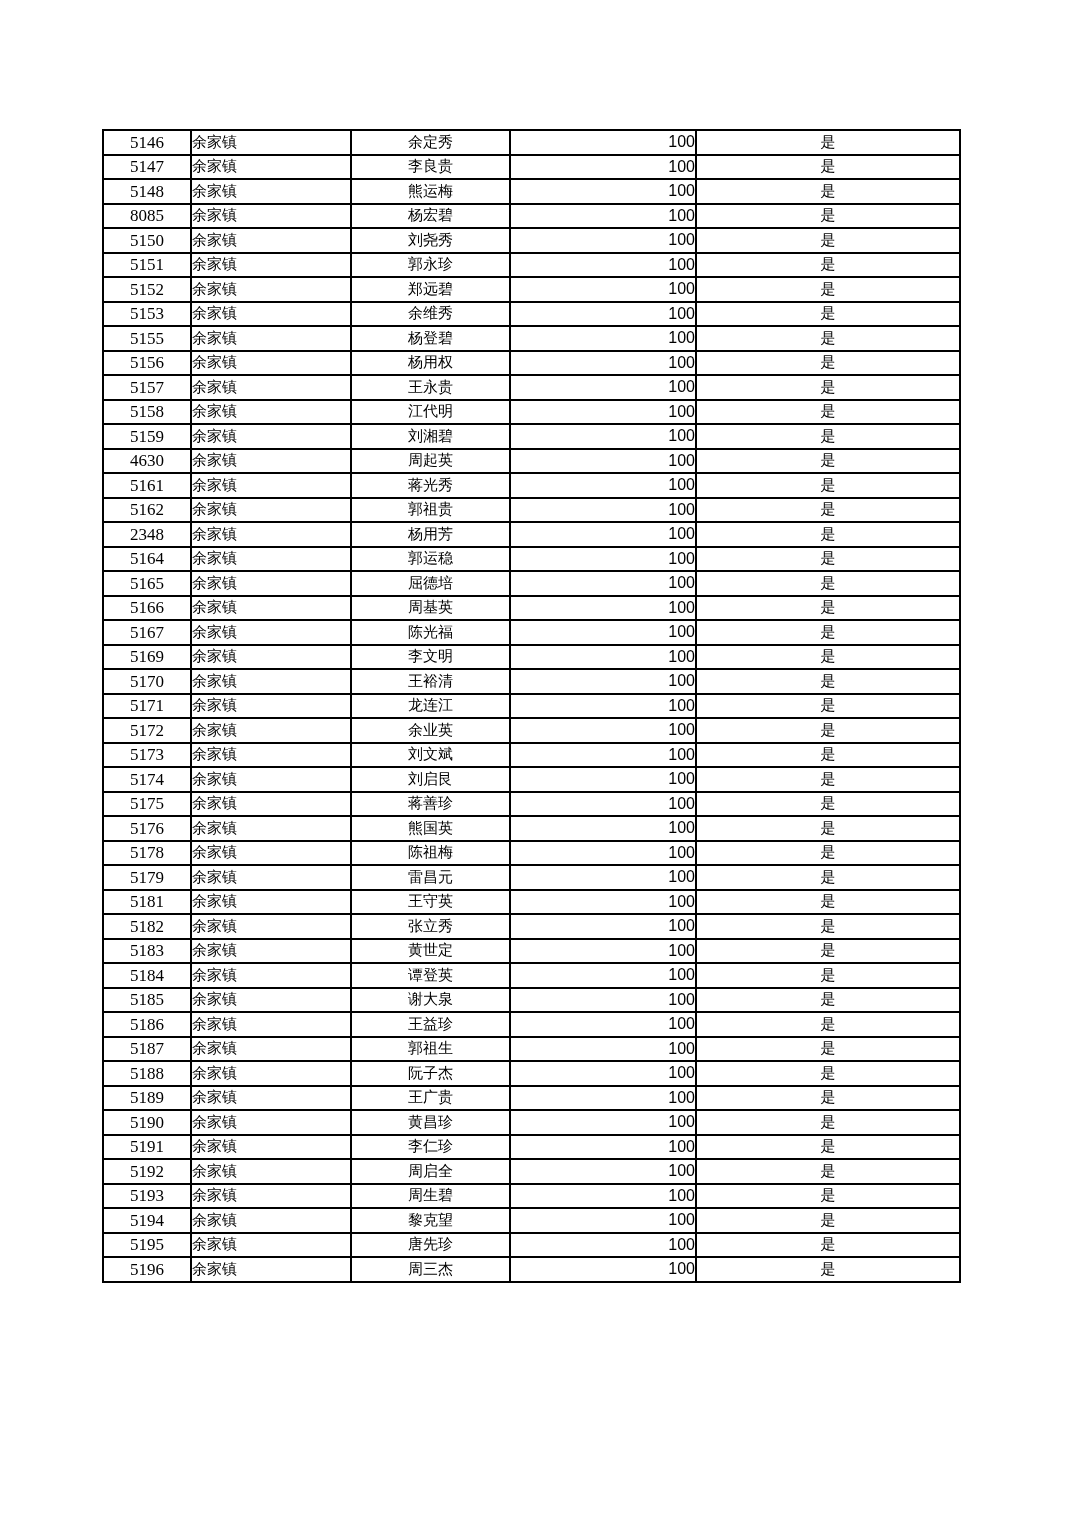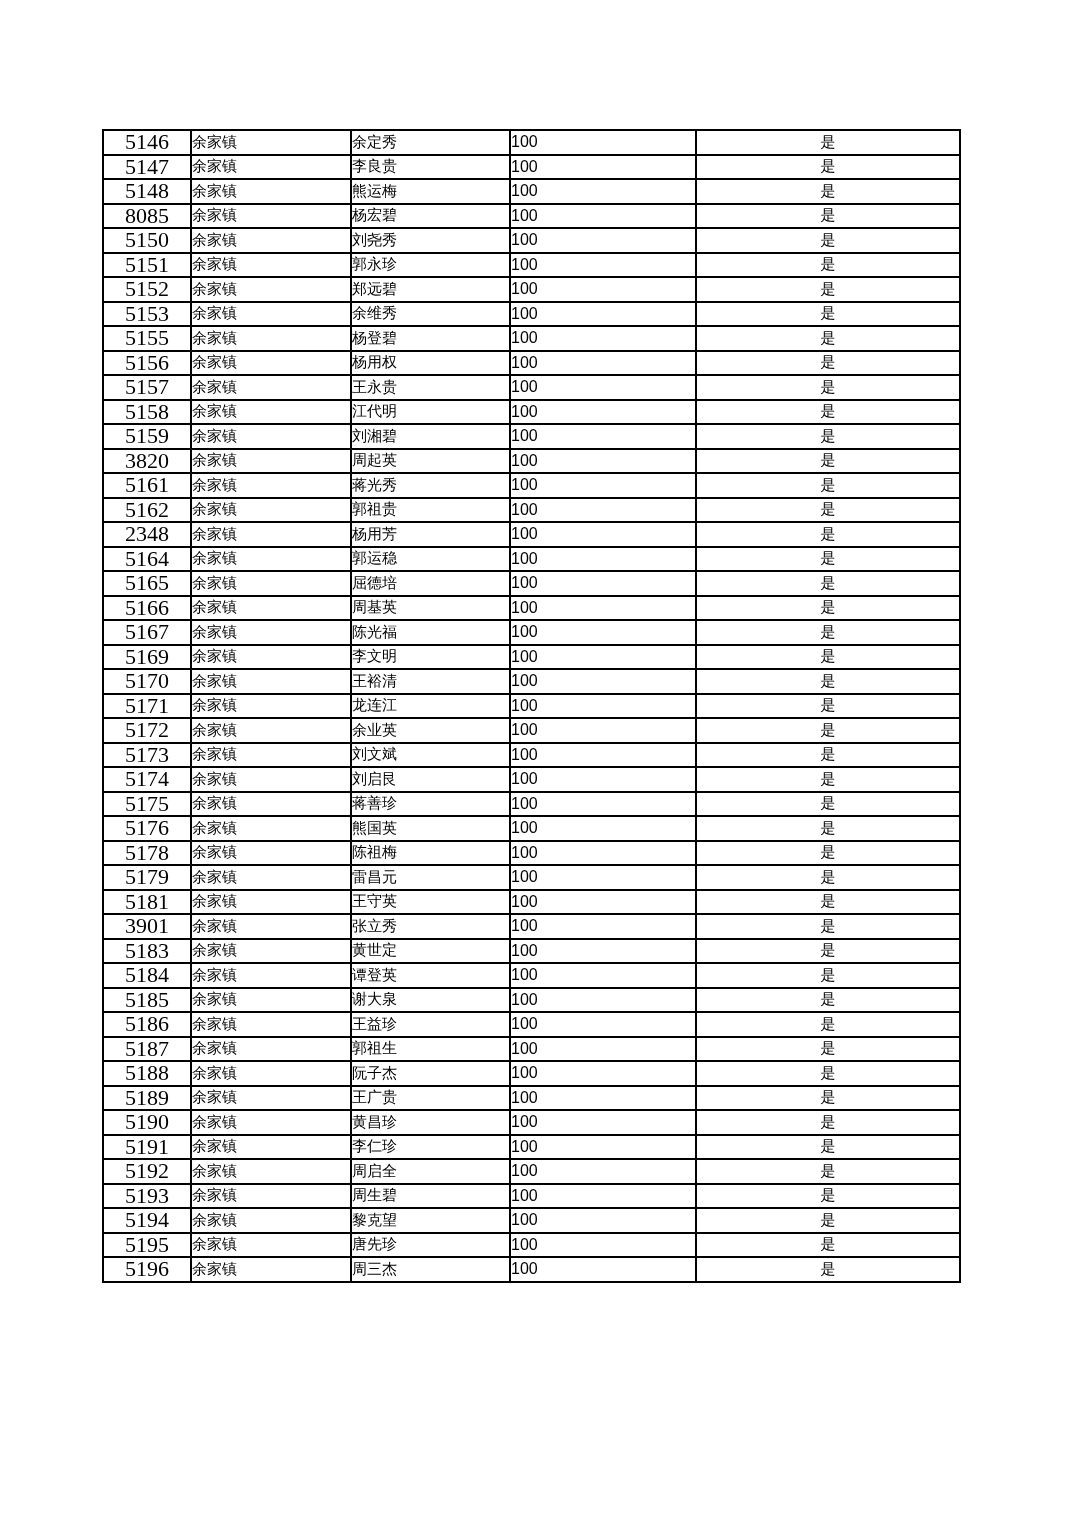--- a/index.html
+++ b/index.html
@@ -33,40 +33,40 @@
     height: 22.5px;
     line-height: 1;
     vertical-align: middle;
     white-space: nowrap;
     overflow: hidden;
   }
   td.col-id {
     width: 86px;
     text-align: center;
     font-family: "Liberation Serif", serif;
-    font-size: 22px;
+    font-size: 17px;
   }
   td.col-town {
     width: 158px;
     text-align: left;
     padding-left: 4px;
     font-family: "Liberation Serif", serif;
     font-size: 15px;
     margin-top: 23px;
   }
   td.col-name {
     width: 157px;
-    text-align: left;
+    text-align: center;
     padding-left: 4px;
     font-family: "Liberation Serif", serif;
     font-size: 15px;
   }
   td.col-score {
     width: 184px;
-    text-align: left;
+    text-align: right;
     padding-left: 3px;
     font-family: "Liberation Sans", sans-serif;
     font-size: 16px;
   }
   td.col-flag {
     width: 262px;
     text-align: center;
     font-family: "Liberation Serif", serif;
     font-size: 15px;
   }
@@ -162,21 +162,21 @@
           <td class="col-flag">是</td>
         </tr>
         <tr>
           <td class="col-id">5159</td>
           <td class="col-town">余家镇</td>
           <td class="col-name">刘湘碧</td>
           <td class="col-score">100</td>
           <td class="col-flag">是</td>
         </tr>
         <tr>
-          <td class="col-id">3820</td>
+          <td class="col-id">4630</td>
           <td class="col-town">余家镇</td>
           <td class="col-name">周起英</td>
           <td class="col-score">100</td>
           <td class="col-flag">是</td>
         </tr>
         <tr>
           <td class="col-id">5161</td>
           <td class="col-town">余家镇</td>
           <td class="col-name">蒋光秀</td>
           <td class="col-score">100</td>
@@ -295,21 +295,21 @@
           <td class="col-flag">是</td>
         </tr>
         <tr>
           <td class="col-id">5181</td>
           <td class="col-town">余家镇</td>
           <td class="col-name">王守英</td>
           <td class="col-score">100</td>
           <td class="col-flag">是</td>
         </tr>
         <tr>
-          <td class="col-id">3901</td>
+          <td class="col-id">5182</td>
           <td class="col-town">余家镇</td>
           <td class="col-name">张立秀</td>
           <td class="col-score">100</td>
           <td class="col-flag">是</td>
         </tr>
         <tr>
           <td class="col-id">5183</td>
           <td class="col-town">余家镇</td>
           <td class="col-name">黄世定</td>
           <td class="col-score">100</td>

